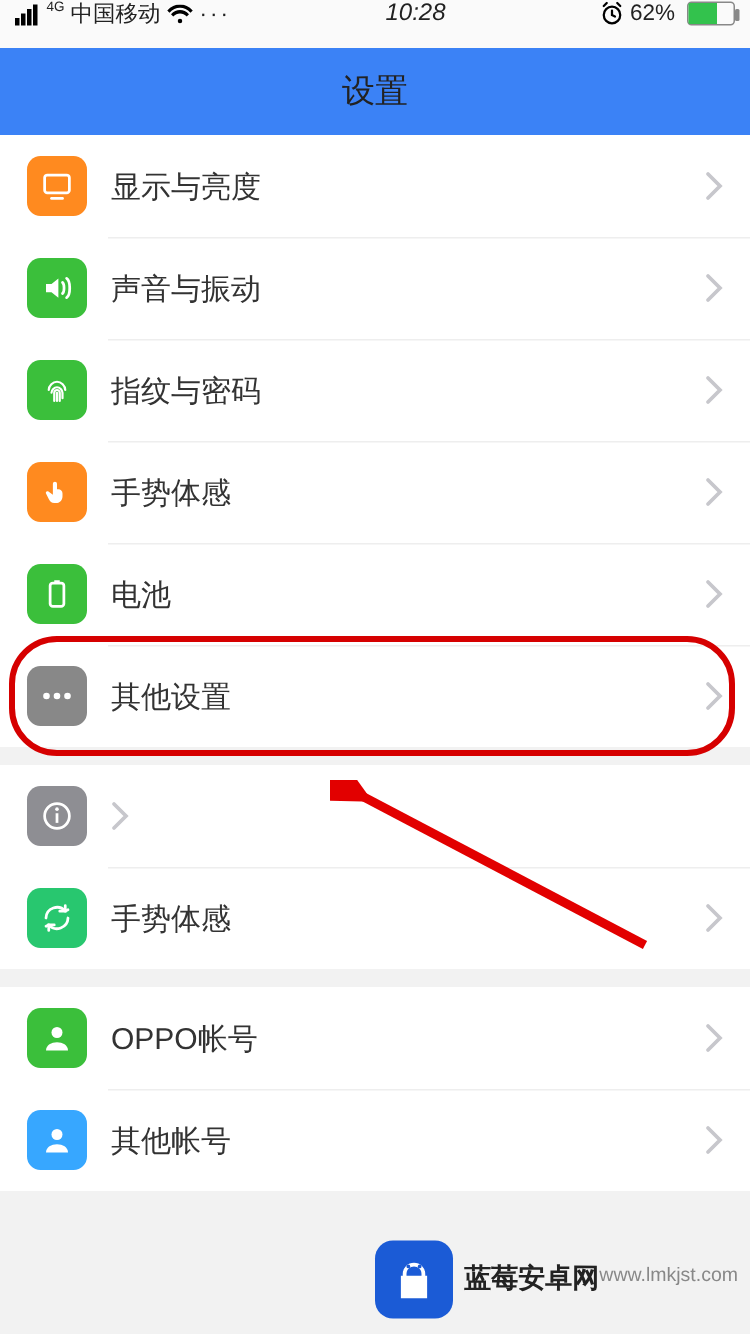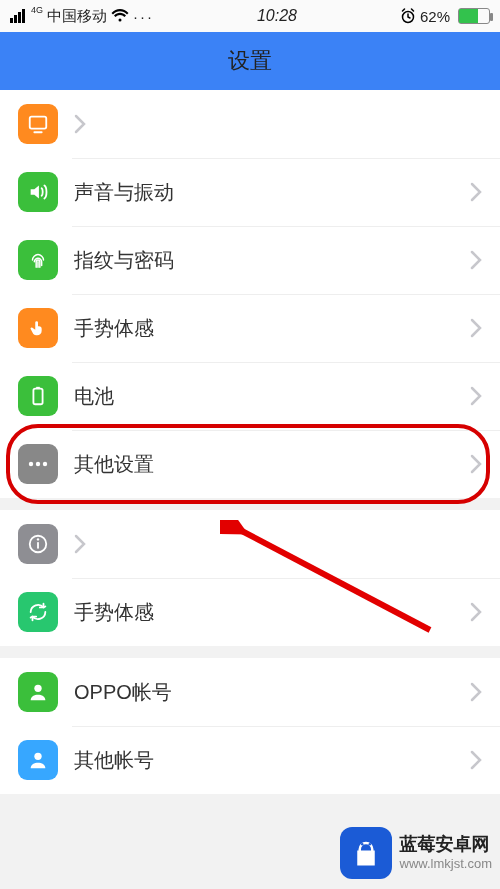--- a/index.html
+++ b/index.html
@@ -7,21 +7,21 @@
     width: 500px;
     height: 889px;
     background: #f2f2f2;
     font-family: -apple-system, "Helvetica Neue", Arial, sans-serif;
     position: relative;
     overflow: hidden;
   }
   .status-bar {
     height: 32px;
     display: flex;
-    align-items: center;
+    align-items: flex-start;
     justify-content: space-between;
     padding: 0 10px;
     background: #fafafa;
     font-size: 15px;
     color: #222;
   }
   .status-left, .status-right { display: flex; align-items: center; gap: 4px; }
   .sig-bars { display: inline-flex; align-items: flex-end; gap: 1px; margin-right: 2px; }
   .sig-bars span { width: 3px; background: #000; display: inline-block; }
   .sig-bars span:nth-child(1){height:5px;}
@@ -85,21 +85,21 @@
   .watermark {
     position:absolute;
     right: 8px; bottom: 10px;
     display:flex; align-items:center; gap:8px;
     font-size:14px; color:#444;
   }
   .wm-badge {
     width:52px;height:52px;border-radius:12px;background:#1b5bd6;
     display:flex;align-items:center;justify-content:center;color:#fff;font-size:26px;
   }
-  .wm-txt { display:flex; flex-direction:column; line-height:1.2;}
+  .wm-txt { display:flex; flex-direction:row; line-height:1.2;}
   .wm-txt .t1{font-size:18px;font-weight:700;color:#222;}
   .wm-txt .t2{font-size:13px;color:#888;}
   svg { display:block; }
 </style>
 </head>
 <body>
 
 <div class="status-bar">
   <div class="status-left">
     <span class="sig-bars">
@@ -136,20 +136,21 @@
 <div class="nav-title">设置</div>
 
 <div class="list">
   <div class="row">
     <div class="icon-box" style="background:#ff8a1f">
       <svg width="22" height="22" viewBox="0 0 24 24">
           <rect x="3" y="4" width="18" height="13" rx="2" fill="none" stroke="#fff" stroke-width="2"></rect>
           <path d="M8 21h8" stroke="#fff" stroke-width="2" stroke-linecap="round"></path>
         </svg>
     </div>
+    <div class="row-label">显示与亮度</div>
     <span class="chevron">
         <svg width="12" height="20" viewBox="0 0 12 20">
           <path d="M2 2l8 8-8 8" stroke="#c7c7cc" stroke-width="2.5" fill="none" stroke-linecap="round"></path>
         </svg>
       </span>
   </div>
   <div class="row">
     <div class="icon-box" style="background:#3bbf3b">
       <svg width="22" height="22" viewBox="0 0 24 24">
           <path d="M4 9v6h4l5 4V5L8 9H4z" fill="#fff"></path>

